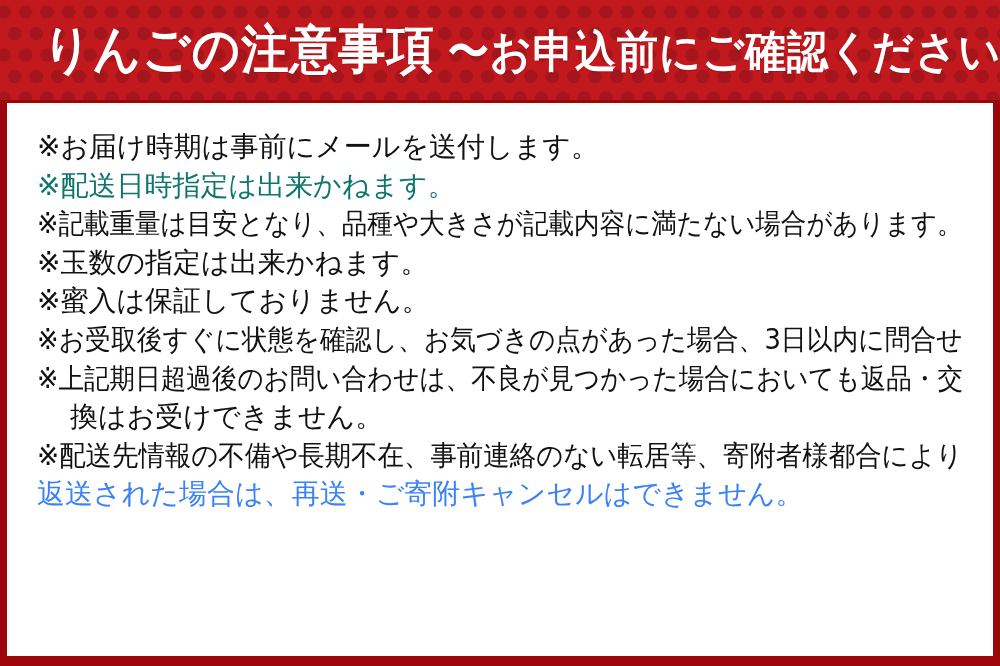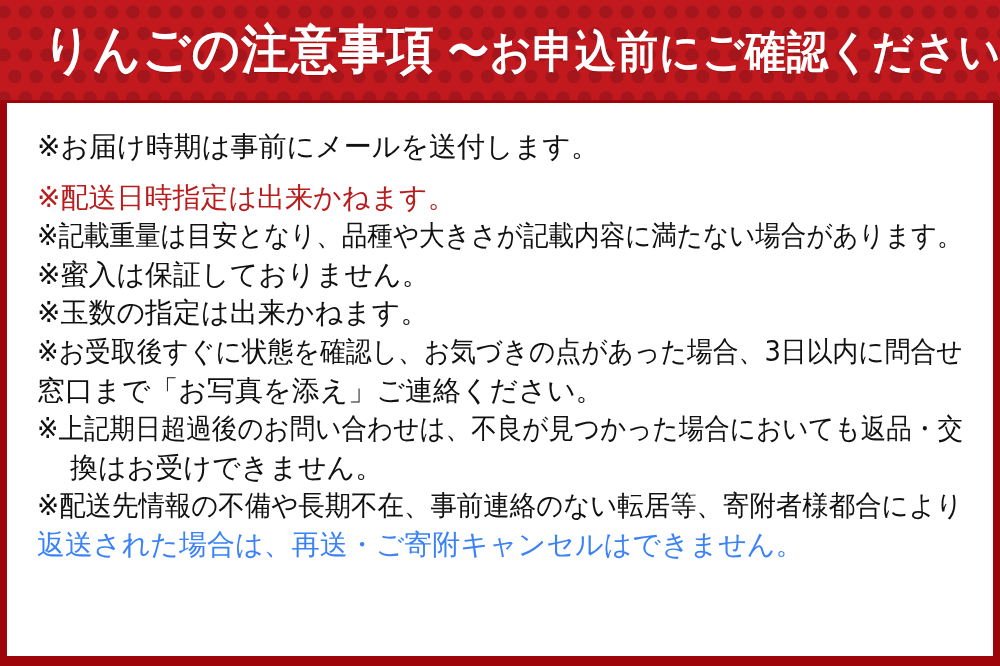--- a/index.html
+++ b/index.html
@@ -76,24 +76,23 @@
 
 <div class="header" style="background-color: rgb(194, 25, 30);">
   <div class="title-row fit-center" style="transform: scaleX(0.914077);">
     <span class="title-main">りんごの注意事項</span><span class="title-sub">〜お申込前にご確認ください〜</span>
   </div>
 </div>
 
 <div class="panel" style="background: rgb(255, 255, 255);">
   <div>
       <div class="notice-line fit-left" style="color: rgb(17, 17, 17);">※お届け時期は事前にメールを送付します。</div>
-      <div class="notice-line fit-left" style="color: #b91c1c; margin-top: 12px;">※配送日時指定は出来かねます。</div>
+      <div class="notice-line fit-left" style="color: #0f766e;">※配送日時指定は出来かねます。</div>
       <div class="notice-line fit-left" style="color: rgb(17, 17, 17); transform: scaleX(0.912315);">※記載重量は目安となり、品種や大きさが記載内容に満たない場合があります。</div>
+      <div class="notice-line fit-left" style="color: rgb(17, 17, 17);">※玉数の指定は出来かねます。</div>
       <div class="notice-line fit-left" style="color: rgb(17, 17, 17);">※蜜入は保証しておりません。</div>
-      <div class="notice-line fit-left" style="color: rgb(17, 17, 17);">※玉数の指定は出来かねます。</div>
       <div class="notice-line fit-left" style="color: rgb(17, 17, 17); transform: scaleX(0.922311);">※お受取後すぐに状態を確認し、お気づきの点があった場合、3日以内に問合せ</div>
-      <div class="notice-line fit-left" style="color: rgb(17, 17, 17);">窓口まで「お写真を添え」ご連絡ください。</div>
       <div class="notice-line fit-left" style="color: rgb(17, 17, 17); transform: scaleX(0.913215);">※上記期日超過後のお問い合わせは、不良が見つかった場合においても返品・交</div>
       <div class="notice-line fit-left" style="color: rgb(17, 17, 17); margin-left: 33px;">換はお受けできません。</div>
       <div class="notice-line fit-left" style="color: rgb(17, 17, 17); transform: scaleX(0.943935);">※配送先情報の不備や長期不在、事前連絡のない転居等、寄附者様都合により</div>
       <div class="notice-line fit-left" style="color: #3b82f6;">返送された場合は、再送・ご寄附キャンセルはできません。</div>
     </div>
 </div>
 
 </body></html>

